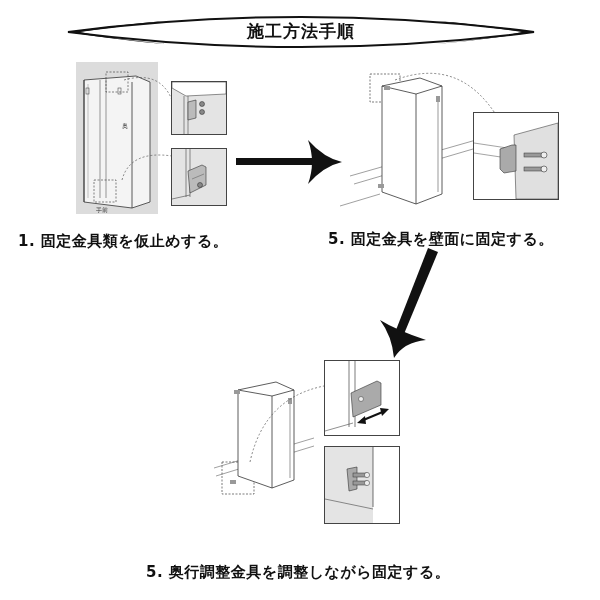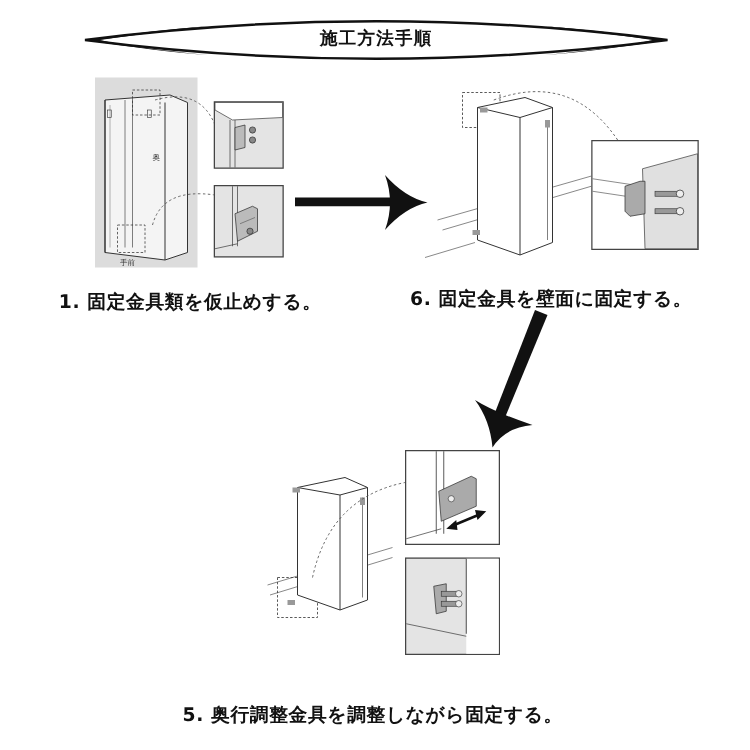--- a/index.html
+++ b/index.html
@@ -1,21 +1,21 @@
 <!DOCTYPE html>
 <html><head>
 <meta charset="utf-8">
 <style>
   html, body { margin:0; padding:0; background:#ffffff; }
   body { width:600px; height:600px; position:relative; overflow:hidden; font-family:"DejaVu Sans", sans-serif; color:#111; }
   .abs { position:absolute; }
   .title-wrap { left:66px; top:8px; width:470px; height:46px; }
-  .title-text { left:0; top:0; width:470px; height:46px; display:flex; align-items:center; justify-content:center; font-weight:bold; font-size:14px; letter-spacing:1px; color:#111; }
+  .title-text { left:0; top:0; width:470px; height:46px; display:flex; align-items:center; justify-content:center; font-weight:bold; font-size:17px; letter-spacing:1px; color:#111; }
   .caption { font-weight:bold; font-size:15px; color:#111; white-space:nowrap; letter-spacing:0.5px; }
-  .cap1 { left:18px; top:232px;margin-left:29px; }
+  .cap1 { left:18px; top:232px; }
   .cap2 { left:328px; top:230px; }
   .cap3 { left:146px; top:563px; }
   svg { position:absolute; overflow:visible; }
   .small-label { font-size:6px; color:#333; position:absolute; }
 </style>
 </head>
 <body>
 
 <div class="abs title-wrap">
   <svg width="470" height="46" viewBox="0 0 470 46">
@@ -100,21 +100,21 @@
     <g>
       <rect x="50" y="40" width="18" height="4" fill="#999" stroke="#333" stroke-width="0.5"></rect>
       <circle cx="70" cy="42" r="3" fill="#eee" stroke="#333" stroke-width="0.6"></circle>
       <rect x="50" y="54" width="18" height="4" fill="#999" stroke="#333" stroke-width="0.5"></rect>
       <circle cx="70" cy="56" r="3" fill="#eee" stroke="#333" stroke-width="0.6"></circle>
     </g>
   </svg>
 </div>
 
 <div class="abs caption cap1">1.  固定金具類を仮止めする。</div>
-<div class="abs caption cap2">6.  固定金具を壁面に固定する。</div>
+<div class="abs caption cap2">5.  固定金具を壁面に固定する。</div>
 
 <svg class="abs" style="left:374px;top:248px;" width="70" height="110" viewBox="0 0 70 110">
   <polygon points="54,0 64,4 30,86 22,82" fill="#111"></polygon>
   <path d="M6,72 Q22,82 52,92 Q30,94 20,110 Q18,88 6,72 Z" fill="#111"></path>
 </svg>
 
 <svg class="abs" style="left:214px;top:378px;" width="110" height="120" viewBox="0 0 110 120">
   <path d="M0,90 L100,60" stroke="#777" stroke-width="0.7"></path>
   <path d="M2,98 L100,68" stroke="#777" stroke-width="0.7"></path>
   <rect x="8" y="84" width="32" height="32" fill="none" stroke="#444" stroke-width="0.7" stroke-dasharray="2,1.5"></rect>

